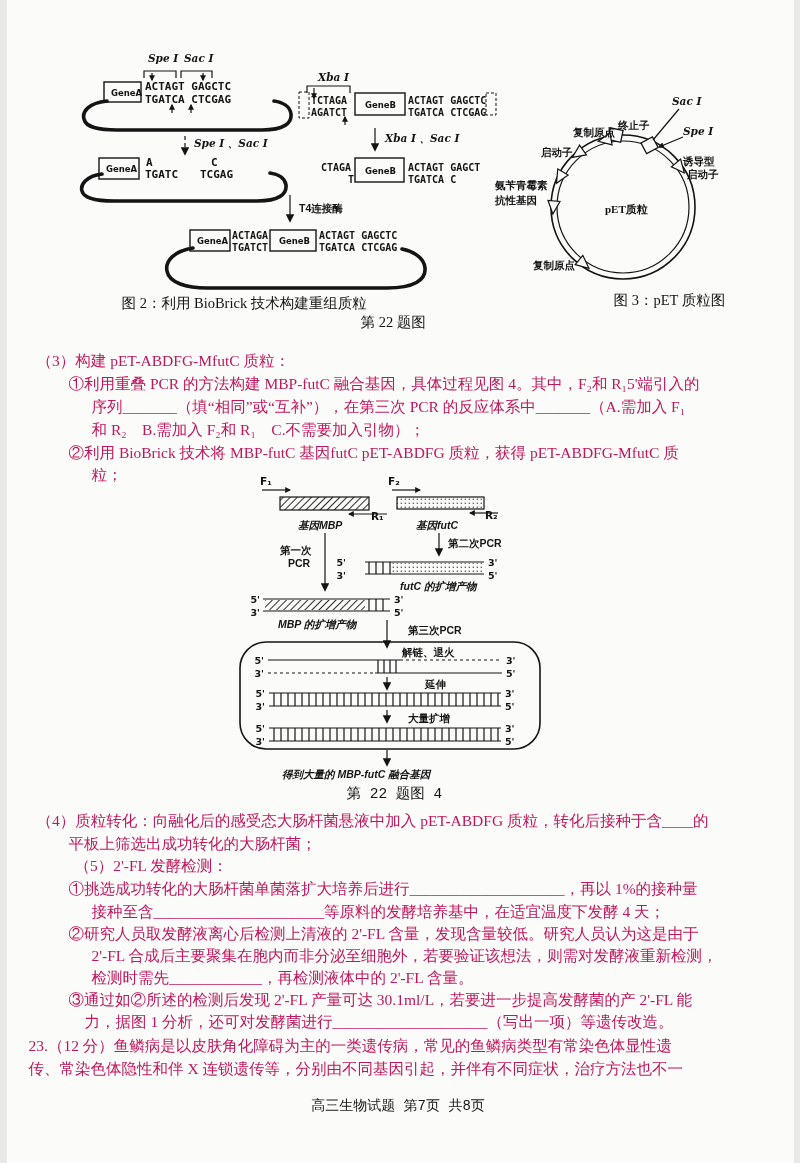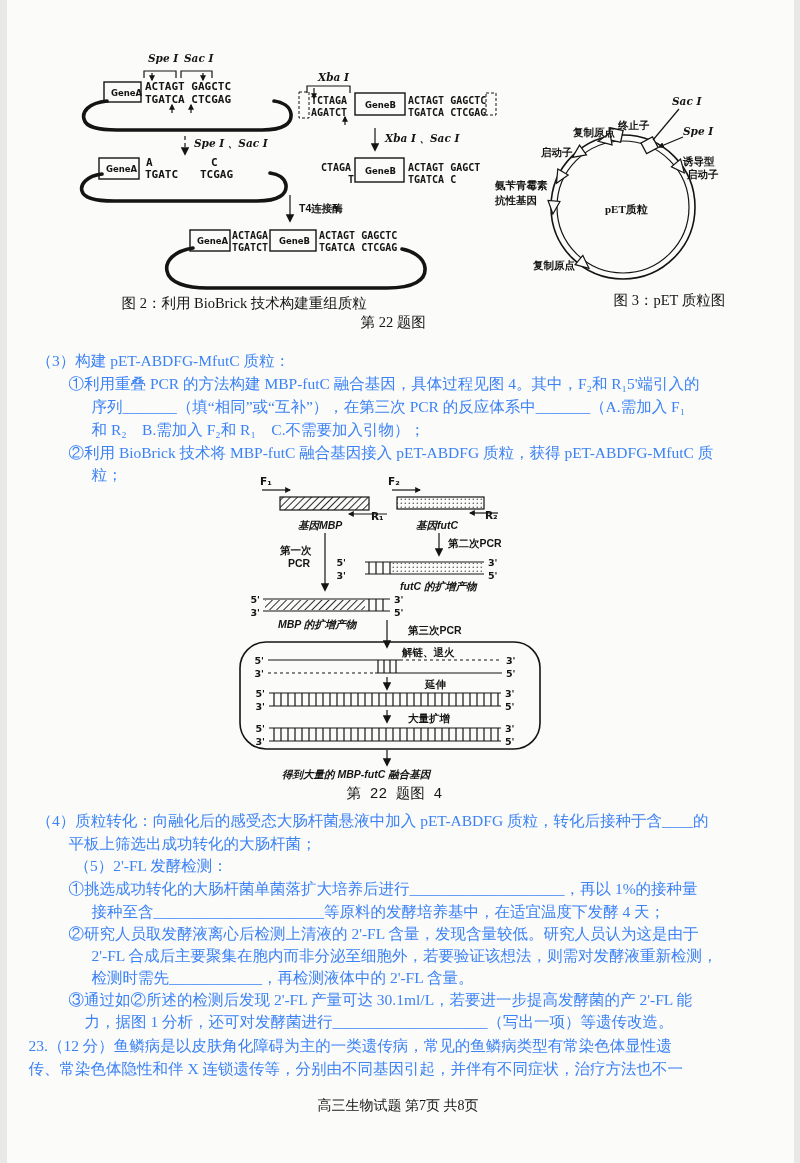--- a/index.html
+++ b/index.html
@@ -1,18 +1,18 @@
 <!DOCTYPE html>
 <html><head>
 <meta charset="utf-8">
 <style>
   html,body{margin:0;padding:0;background:#e8e8e6;}
   #page{position:relative;width:787px;height:1163px;background:#fbfbf9;margin:0 auto;
         font-family:"Liberation Serif","DejaVu Serif",serif;color:#161616;overflow:hidden;}
-  .tline{position:absolute;font-size:15.5px;line-height:1.2;white-space:nowrap;color:#3b82f6;}
+  .tline{position:absolute;font-size:15.5px;line-height:1.2;white-space:nowrap;color:#be185d;}
   .cap{position:absolute;font-size:14.5px;white-space:nowrap;color:#141414;text-align:right;}
   svg{position:absolute;overflow:visible;}
   svg text{fill:#141414;}
   .seq{font-family:"DejaVu Sans Mono",monospace;font-weight:bold;font-size:10px;}
   .seq11{font-family:"DejaVu Sans Mono",monospace;font-weight:bold;font-size:11px;}
   .enz{font-family:"DejaVu Serif",serif;font-style:italic;font-weight:bold;font-size:10.5px;}
   .gene{font-family:"DejaVu Sans",sans-serif;font-weight:bold;font-size:8.5px;}
   .cjk{font-family:"Liberation Sans","DejaVu Sans",sans-serif;font-weight:bold;font-size:10.5px;}
   .cjkb{font-family:"Liberation Serif","DejaVu Serif",serif;font-weight:bold;font-size:11px;}
   .prim{font-family:"DejaVu Sans",sans-serif;font-weight:bold;font-size:10.5px;}
@@ -143,21 +143,21 @@
   </svg>
 
   <div class="cap" style="left:115px;top:294px;">图 2：利用 BioBrick 技术构建重组质粒</div>
   <div class="cap" style="left:607px;top:291px;">图 3：pET 质粒图</div>
   <div class="cap" style="left:354px;top:313px;">第 22 题图</div>
 
   <div class="tline" style="left:30px;top:352px;">（3）构建 pET-ABDFG-MfutC 质粒：</div>
   <div class="tline" style="left:62px;top:375px;">①利用重叠 PCR 的方法构建 MBP-futC 融合基因，具体过程见图 4。其中，F₂和 R₁5'端引入的</div>
   <div class="tline" style="left:85px;top:398px;">序列_______（填“相同”或“互补”），在第三次 PCR 的反应体系中_______（A.需加入 F₁</div>
   <div class="tline" style="left:85px;top:421px;">和 R₂　B.需加入 F₂和 R₁　C.不需要加入引物）；</div>
-  <div class="tline" style="left:62px;top:444px;">②利用 BioBrick 技术将 MBP-futC 融合基因接入 pET-ABDFG 质粒，获得 pET-ABDFG-MfutC 质</div>
+  <div class="tline" style="left:62px;top:444px;">②利用 BioBrick 技术将 MBP-futC 基因futC pET-ABDFG 质粒，获得 pET-ABDFG-MfutC 质</div>
   <div class="tline" style="left:85px;top:466px;">粒；</div>
 
   <svg style="left:225px;top:470px;" width="325" height="312" viewBox="0 0 325 312">
     <defs>
       <pattern id="hatch" width="5" height="5" patternUnits="userSpaceOnUse" patternTransform="rotate(45)">
         <rect width="5" height="5" fill="#fbfbf9"></rect>
         <line x1="0" y1="0" x2="0" y2="5" stroke="#141414" stroke-width="1.8"></line>
       </pattern>
       <pattern id="dots" width="4" height="4" patternUnits="userSpaceOnUse">
         <rect width="4" height="4" fill="#fbfbf9"></rect>
@@ -271,15 +271,15 @@
   <div class="tline" style="left:85px;top:903px;">接种至含______________________等原料的发酵培养基中，在适宜温度下发酵 4 天；</div>
   <div class="tline" style="left:62px;top:925px;">②研究人员取发酵液离心后检测上清液的 2'-FL 含量，发现含量较低。研究人员认为这是由于</div>
   <div class="tline" style="left:85px;top:947px;">2'-FL 合成后主要聚集在胞内而非分泌至细胞外，若要验证该想法，则需对发酵液重新检测，</div>
   <div class="tline" style="left:85px;top:969px;">检测时需先____________，再检测液体中的 2'-FL 含量。</div>
   <div class="tline" style="left:62px;top:991px;">③通过如②所述的检测后发现 2'-FL 产量可达 30.1ml/L，若要进一步提高发酵菌的产 2'-FL 能</div>
   <div class="tline" style="left:78px;top:1013px;">力，据图 1 分析，还可对发酵菌进行____________________（写出一项）等遗传改造。</div>
 
   <div class="tline" style="left:22px;top:1037px;">23.（12 分）鱼鳞病是以皮肤角化障碍为主的一类遗传病，常见的鱼鳞病类型有常染色体显性遗</div>
   <div class="tline" style="left:22px;top:1060px;">传、常染色体隐性和伴 X 连锁遗传等，分别由不同基因引起，并伴有不同症状，治疗方法也不一</div>
 
-  <div class="cap" style="left:0;right:4px;top:1097px;text-align:center;font-size:14px;">高三生物试题  第7页  共8页</div>
+  <div class="cap" style="left:0;right:4px;top:1097px;text-align:center;font-size:14px;font-family:Liberation Mono, monospace;">高三生物试题  第7页  共8页</div>
 
 </div>
 
 </body></html>

